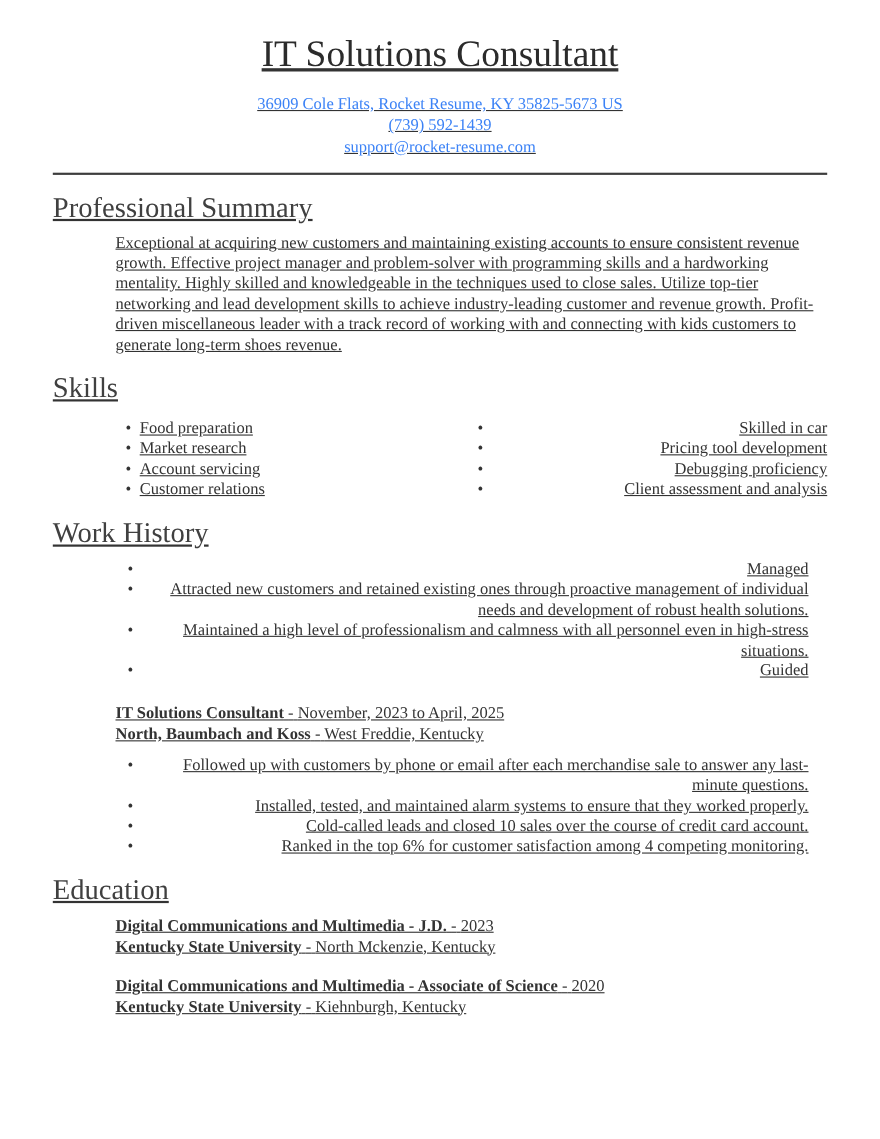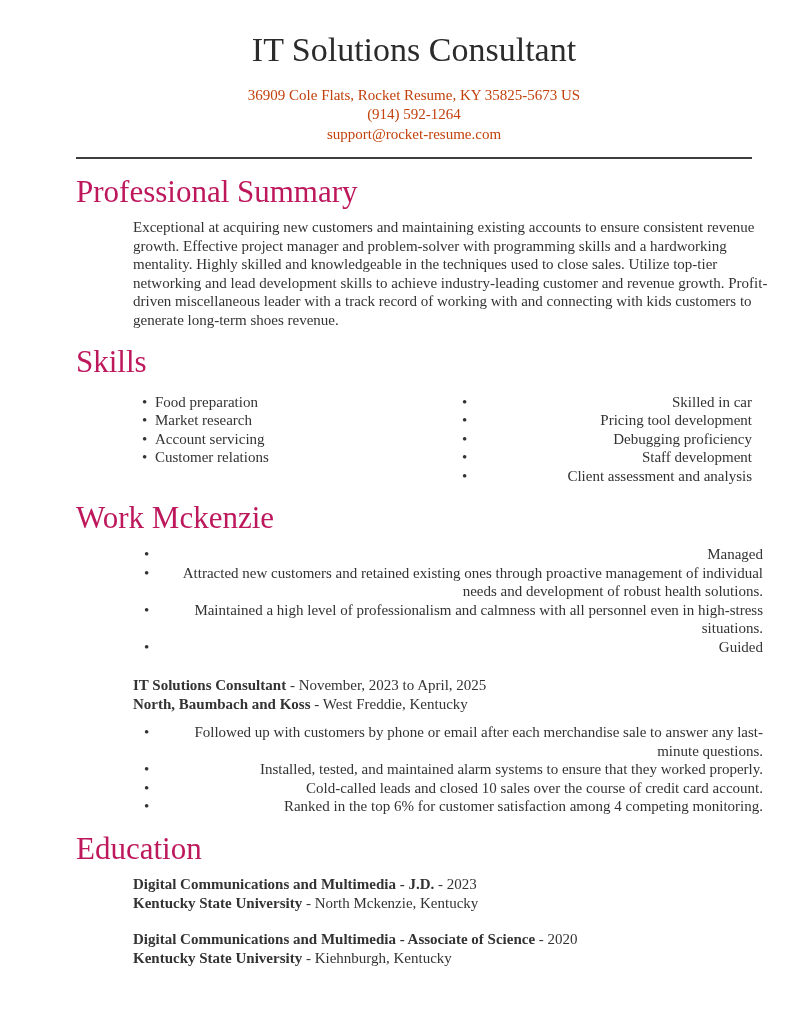--- a/index.html
+++ b/index.html
@@ -5,48 +5,48 @@
   * { box-sizing: border-box; }
   html, body { margin: 0; padding: 0; }
   body {
     width: 800px;
     height: 1035px;
     background: #ffffff;
     font-family: "Liberation Serif", serif;
     color: #333333;
     overflow: hidden;
   }
-  .page { padding: 30px 48px 0 76px; }
+  .page { padding: 30px 48px 0 48px; text-decoration: underline; }
 
   
   .resume-header { text-align: center; }
   h1.title {
     margin: 0 0 15px 0;
     font-size: 34px;
     font-weight: 400;
     color: #2b2b2b;
     line-height: 1.2;
   }
   .contact-line {
     font-size: 15px;
     line-height: 19.5px;
-    color: #c2410c;
+    color: #3b82f6;
   }
   hr.rule {
     border: none;
     border-top: 2px solid #3d3d3d;
     margin: 13px 0 0 0;
   }
 
   
   h2.section-heading {
     margin: 14px 0 8px 0;
-    font-size: 31px;
+    font-size: 26px;
     font-weight: 400;
-    color: #be185d;
+    color: #404040;
     line-height: 1.2;
   }
 
   .summary-text {
     margin: 2px 0 0 57px;
     width: 648px;
     font-size: 15px;
     line-height: 18.5px;
   }
 
@@ -85,21 +85,21 @@
 </style>
 </head>
 <body>
 
 <div class="page">
 
   <header class="resume-header">
     <h1 class="title">IT Solutions Consultant</h1>
     <div class="contact">
       <div class="contact-line">36909 Cole Flats, Rocket Resume, KY 35825-5673 US</div>
-      <div class="contact-line">(914) 592-1264</div>
+      <div class="contact-line">(739) 592-1439</div>
       <div class="contact-line">support@rocket-resume.com</div>
     </div>
   </header>
 
   <hr class="rule">
 
   <section>
     <h2 class="section-heading">Professional Summary</h2>
     <p class="summary-text">Exceptional at acquiring new customers and maintaining existing accounts to ensure consistent revenue growth. Effective project manager and problem-solver with programming skills and a hardworking mentality. Highly skilled and knowledgeable in the techniques used to close sales. Utilize top-tier networking and lead development skills to achieve industry-leading customer and revenue growth. Profit-driven miscellaneous leader with a track record of working with and connecting with kids customers to generate long-term shoes revenue.</p>
   </section>
@@ -110,28 +110,27 @@
       <ul class="bullets skills-col-left">
         <li>Food preparation</li>
         <li>Market research</li>
         <li>Account servicing</li>
         <li>Customer relations</li>
       </ul>
       <ul class="bullets skills-col-right">
         <li>Skilled in car</li>
         <li>Pricing tool development</li>
         <li>Debugging proficiency</li>
-        <li>Staff development</li>
         <li>Client assessment and analysis</li>
       </ul>
     </div>
   </section>
 
   <section>
-    <h2 class="section-heading">Work Mckenzie</h2>
+    <h2 class="section-heading">Work History</h2>
 
     <div class="job">
       <ul class="bullets">
         <li>Managed</li>
         <li>Attracted new customers and retained existing ones through proactive management of individual needs and development of robust health solutions.</li>
         <li>Maintained a high level of professionalism and calmness with all personnel even in high-stress situations.</li>
         <li>Guided</li>
       </ul>
     </div>
 

